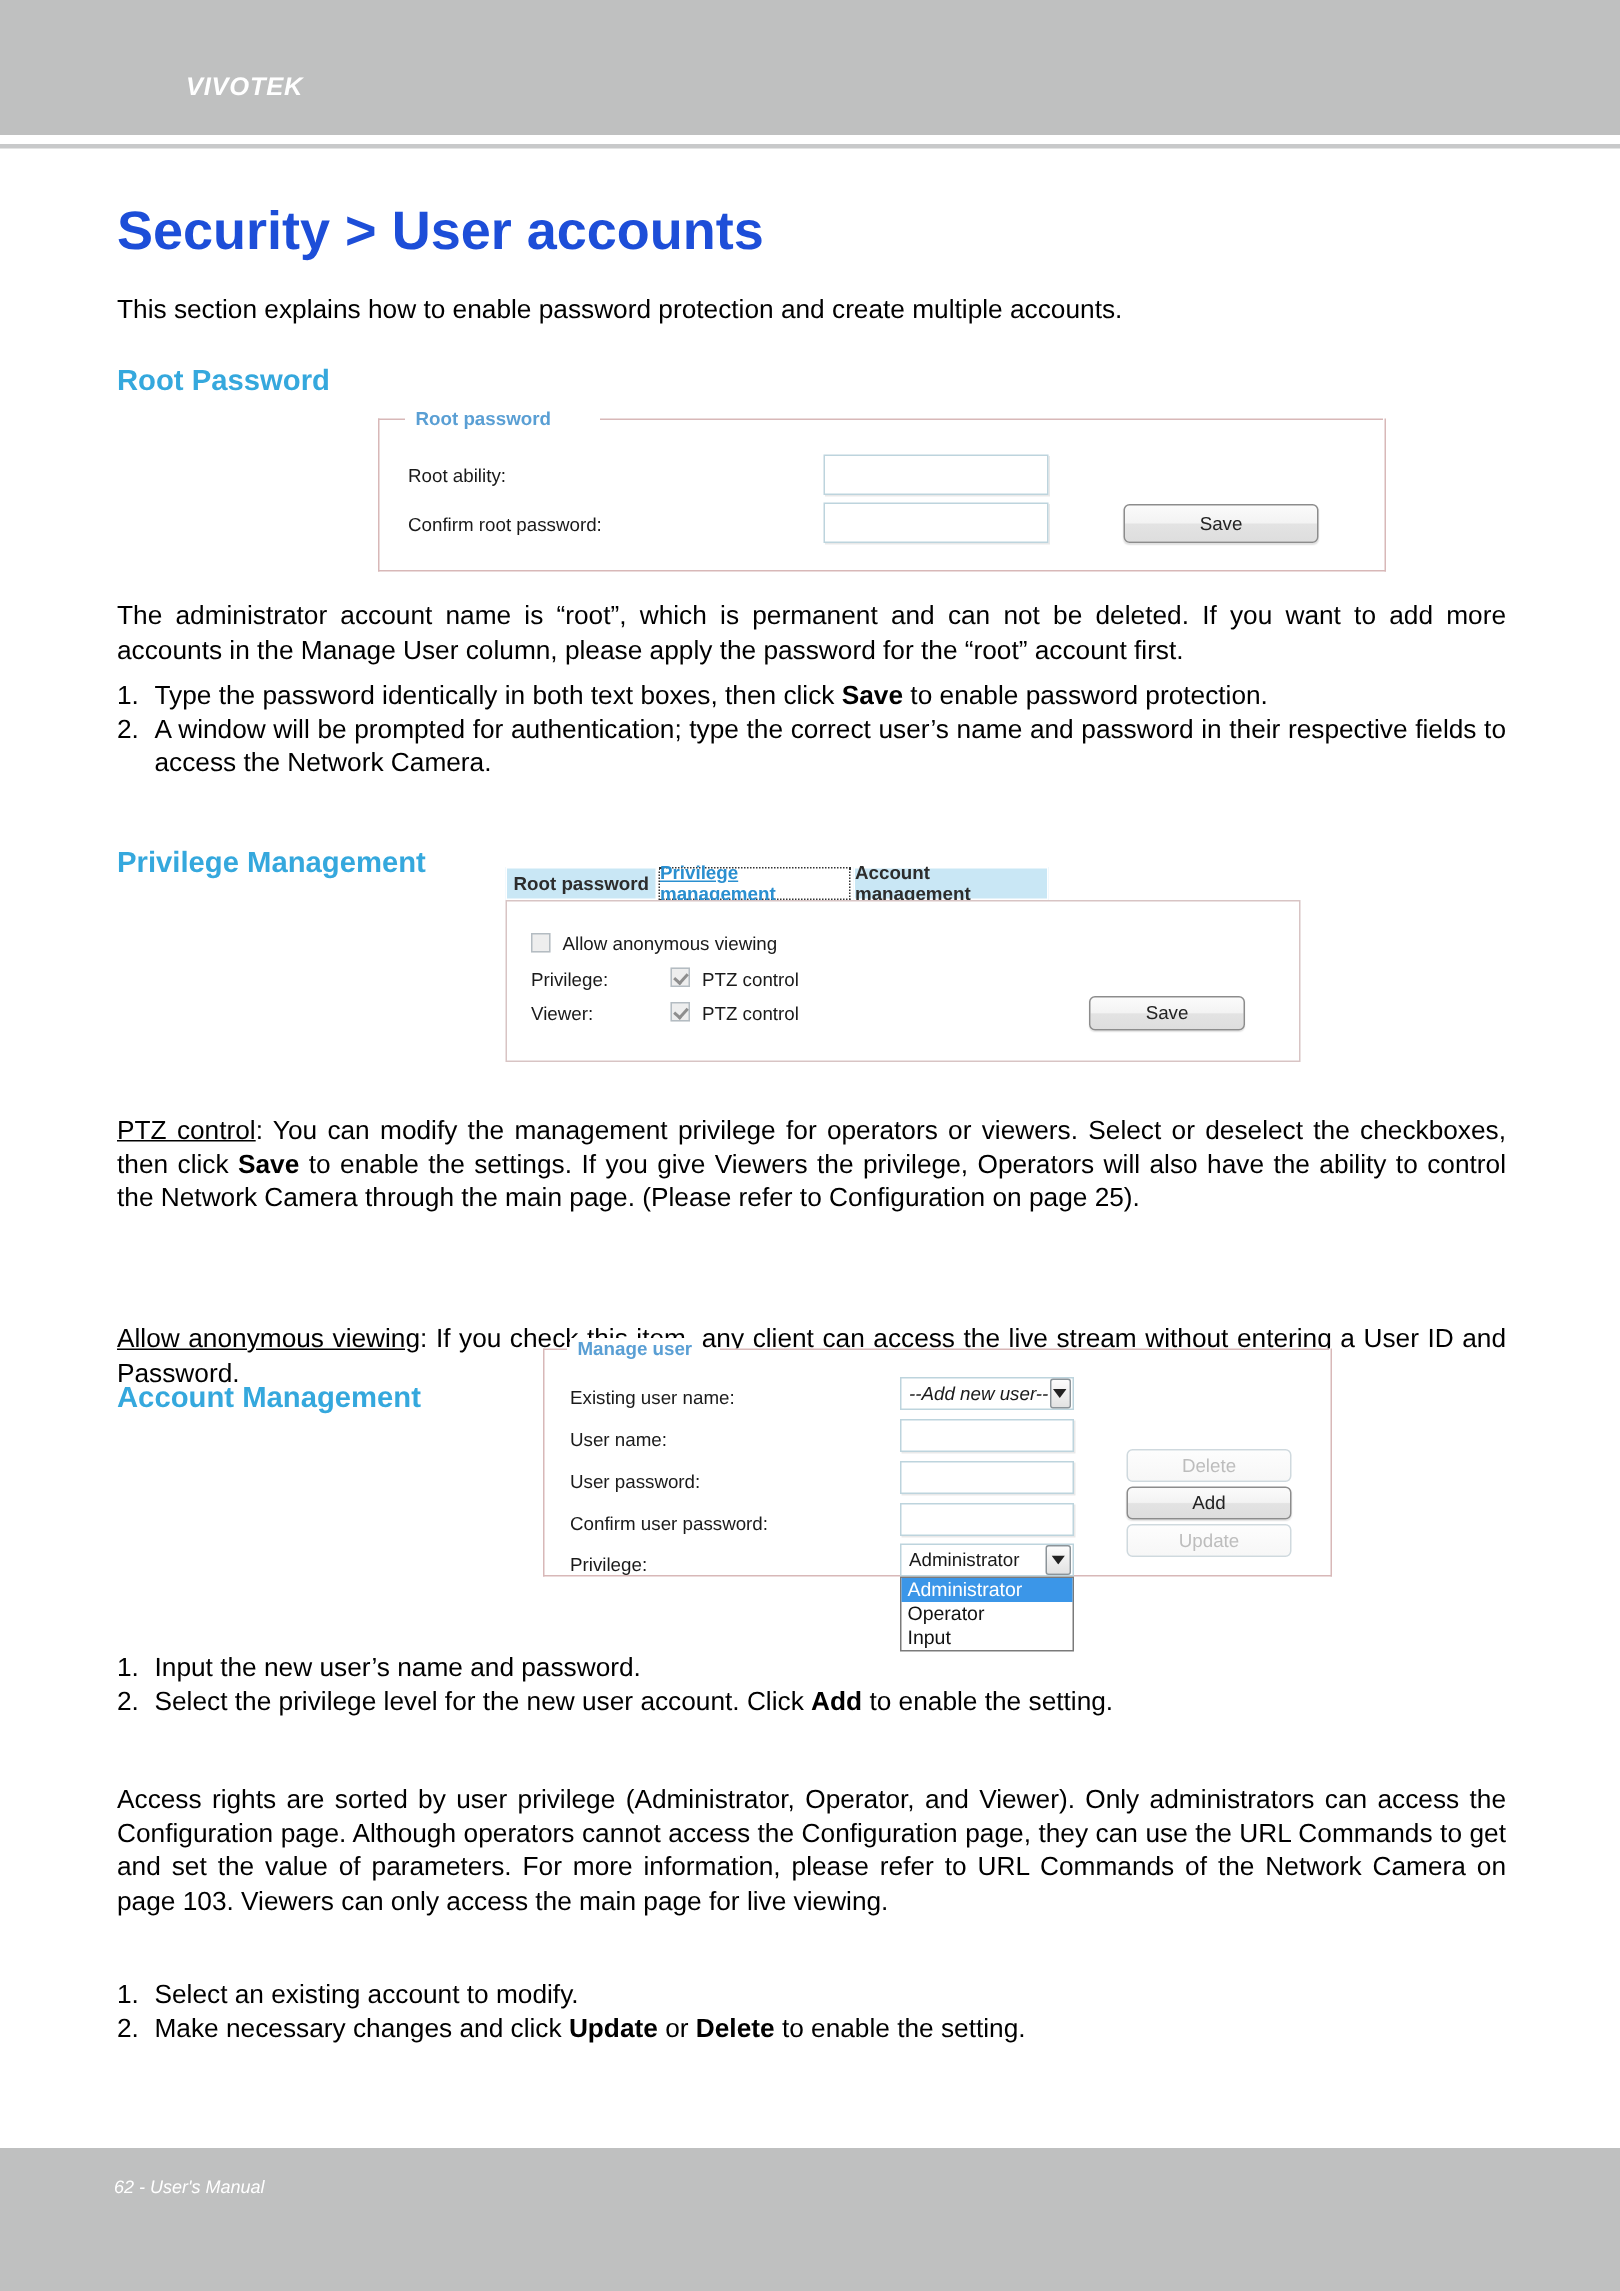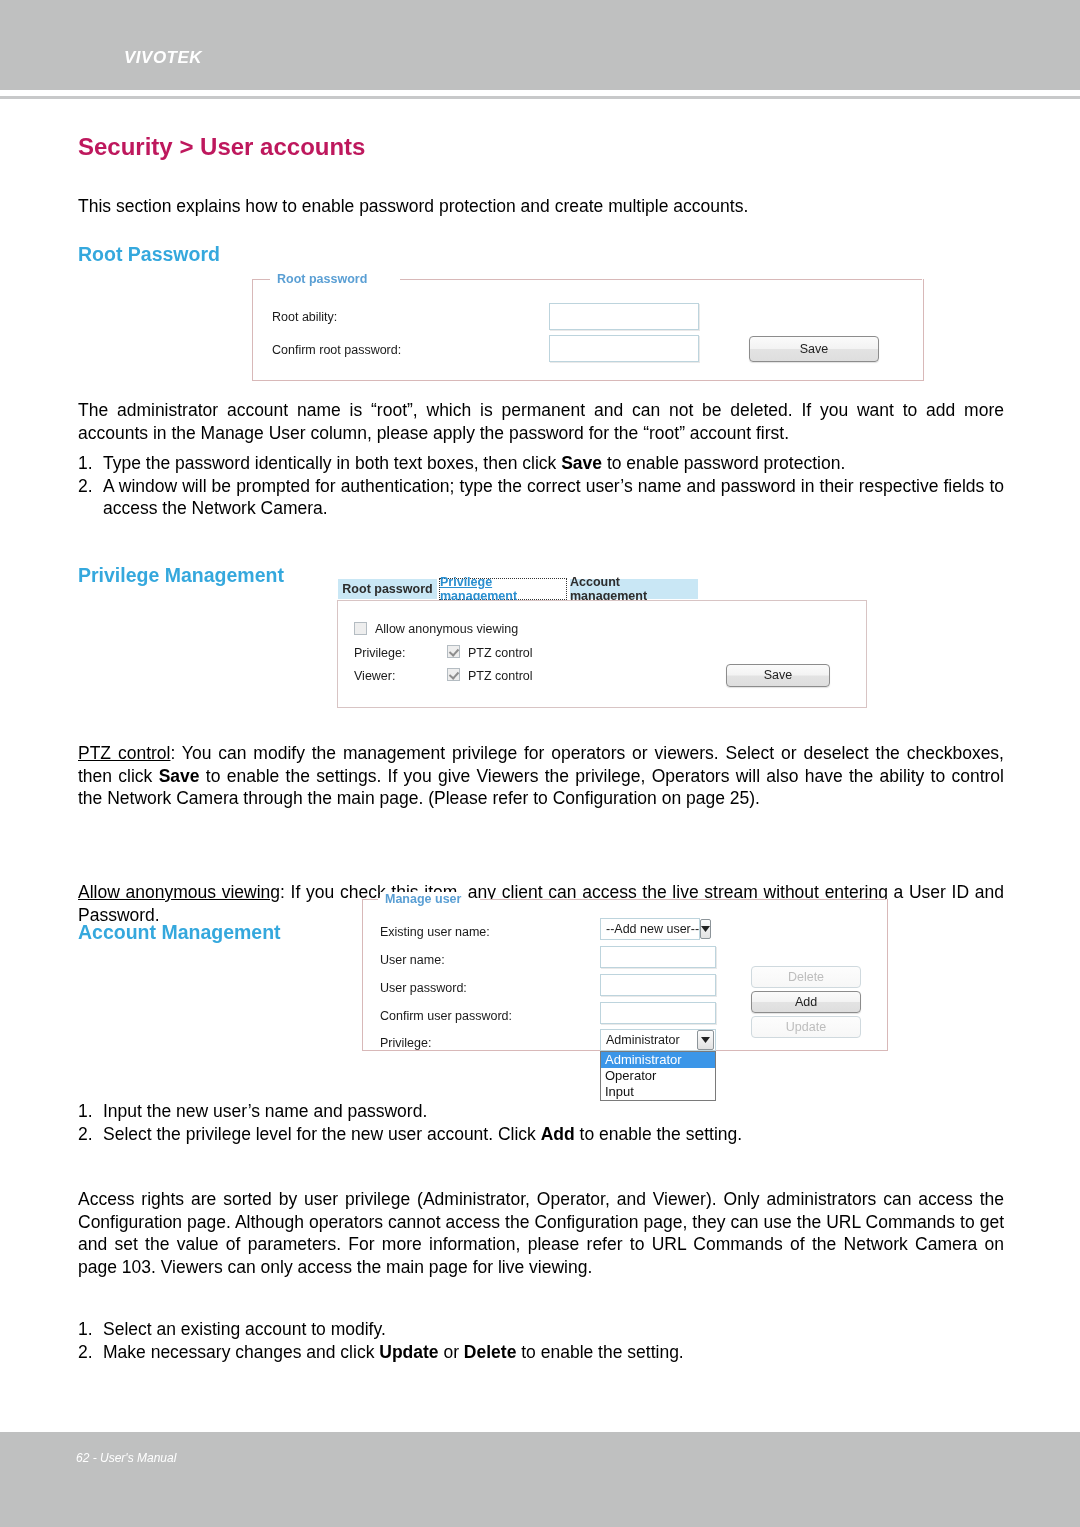--- a/index.html
+++ b/index.html
@@ -47,23 +47,23 @@
   
   .content {
     position: absolute;
     left: 0; top: 0;
     width: 1080px;
   }
   .page-title {
     position: absolute;
     left: 78px;
     top: 133px;
-    font-size: 24px;
+    font-size: 36px;
     font-weight: bold;
-    color: #be185d;
+    color: #1d4ed8;
   }
   .intro {
     position: absolute;
     left: 78px;
     top: 196px;
     width: 900px;
     font-size: 17.5px;
     color: #000000;
   }
 
@@ -351,21 +351,21 @@
 
   <div class="sec-head account">Account Management</div>
 
   <div class="ui" style="left:362px; top:890px; width:524px; height:160px;">
     <div class="fieldset" style="left:0; top:9px; width:524px; height:151px;"></div>
     <div class="fs-topline-left" style="left:0; top:9px; width:16px;"></div>
     <div class="fs-topline-right" style="left:118px; top:9px; width:406px;"></div>
     <div class="legend" style="left:18px; top:2px;">Manage user</div>
 
     <div class="flabel" style="left:18px; top:35px;">Existing user name:</div>
-    <div class="sel" style="left:238px; top:28px; width:100px; height:22px;">
+    <div class="sel" style="left:238px; top:28px; width:116px; height:22px;font-style:italic;">
       <span class="sel-text">--Add new user--</span>
       <span class="sel-arrow">
         <svg width="9" height="6" viewBox="0 0 9 6">
             <polygon points="0,0 9,0 4.5,6" fill="#222"></polygon>
           </svg>
       </span>
     </div>
 
     <div class="flabel" style="left:18px; top:63px;">User name:</div>
     <input class="tinput" type="text" style="left: 238px; top: 56px; width: 116px; height: 22px;" value="">

